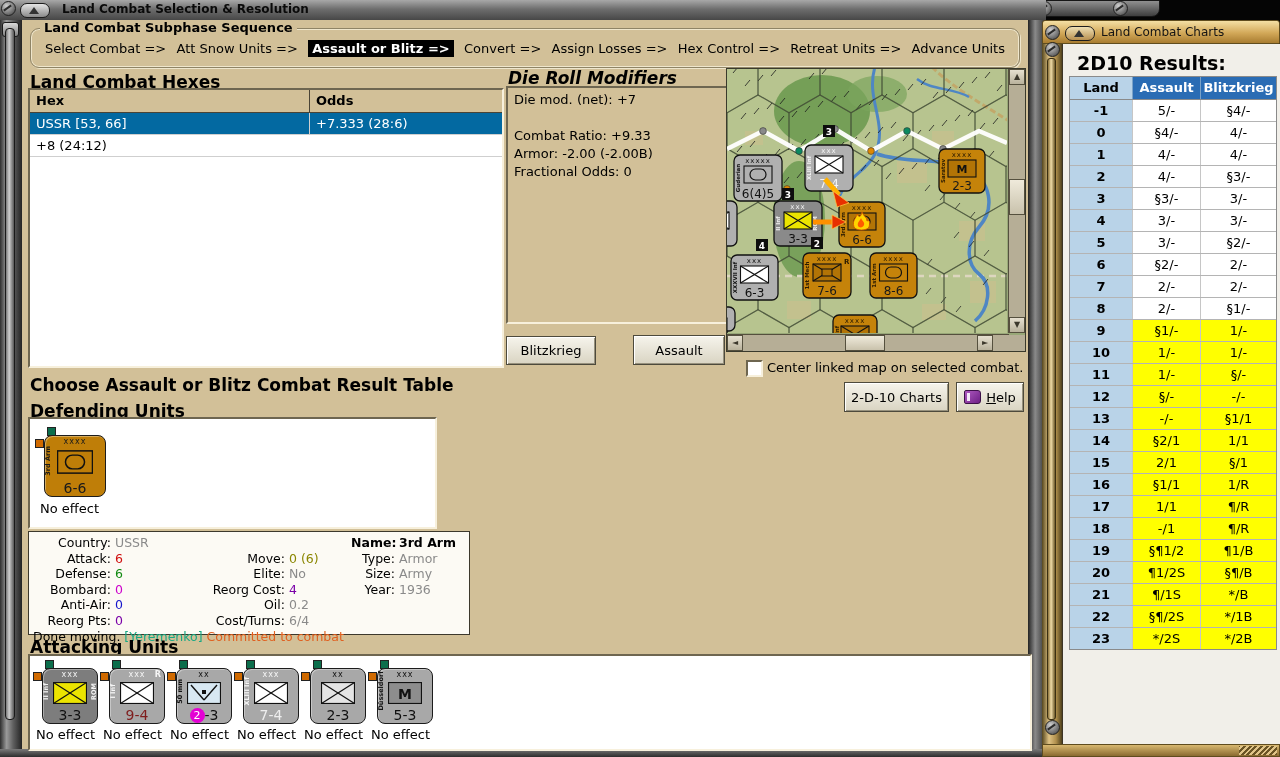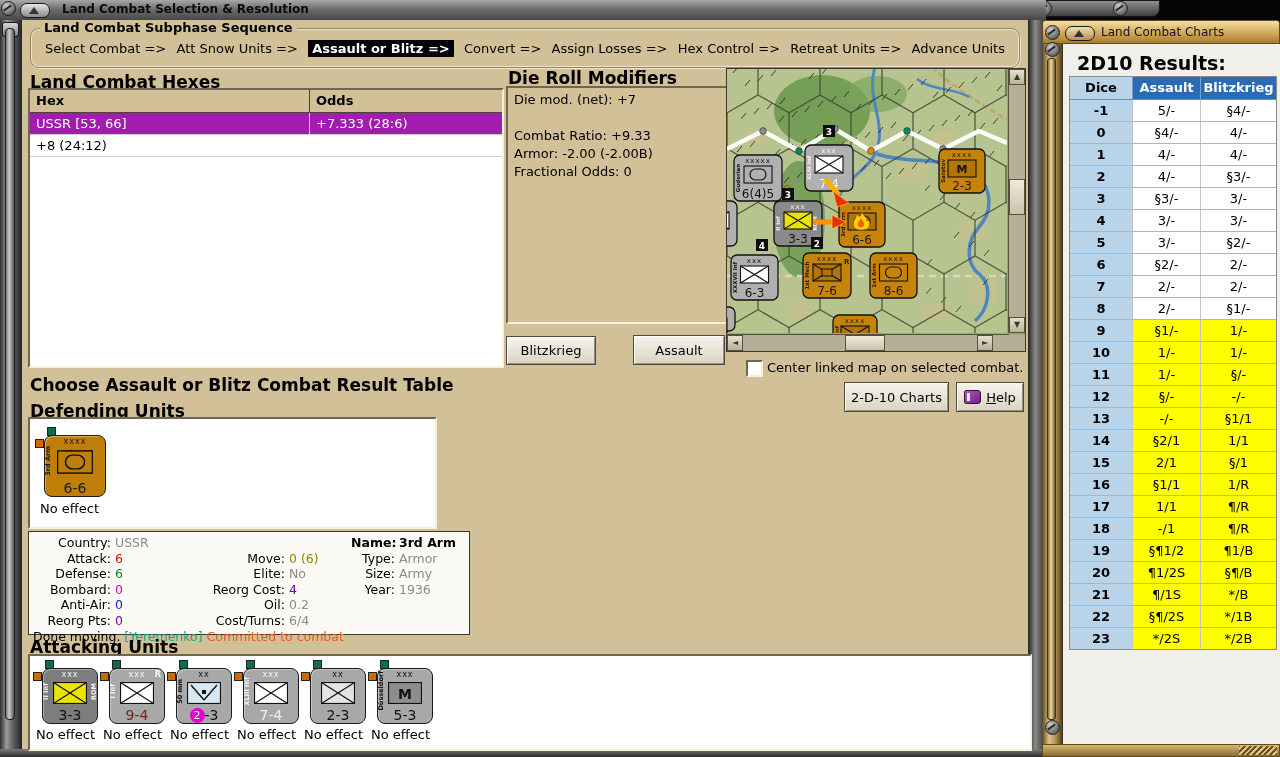--- a/index.html
+++ b/index.html
@@ -40,21 +40,21 @@
   
   .sunken{border:2px solid;border-color:#6e6650 #f7f0dc #f7f0dc #6e6650;}
   #hex-table{background:#fff;font-size:13px;}
   .hex-hdr{display:grid;grid-template-columns:280px 1fr;height:22px;line-height:22px;background:#d2c098;
            border-bottom:1px solid #4a4436;font-weight:bold;}
   .hex-hdr div{padding-left:6px;border-right:1px solid #4a4436;}
   .hex-hdr div:last-child{border-right:none;}
   .hex-row{display:grid;grid-template-columns:280px 1fr;height:21px;line-height:21px;border-bottom:1px solid #cfcfcf;}
   .hex-row div{padding-left:6px;border-right:1px solid #cfcfcf;}
   .hex-row div:last-child{border-right:none;}
-  .hex-row.selected{background:#a21caf;color:#fff;}
+  .hex-row.selected{background:#0369a1;color:#fff;}
   
   #mod-lines{padding:3px 6px;font-size:13px;line-height:18px;}
   
   #map-panel{background:#98a878;border:1px solid #3a3a2c;}
   .sb-v{position:absolute;top:0;right:0;width:16px;background:#b6ae96;border-left:1px solid #55503e;}
   .sb-h{position:absolute;left:0;bottom:0;height:16px;background:#b6ae96;border-top:1px solid #55503e;}
   .sb-btn{position:absolute;width:16px;height:16px;background:linear-gradient(#e6e0d0,#b9b29c);
           border:1px solid #55503e;box-sizing:border-box;font-size:8px;line-height:14px;text-align:center;color:#3c382c;}
   .sb-thumb{position:absolute;background:linear-gradient(#efeadb,#c9c2ac);border:1px solid #55503e;box-sizing:border-box;}
   .sb-corner{position:absolute;right:0;bottom:0;width:16px;height:16px;background:#b6ae96;}
@@ -175,21 +175,21 @@
             <div class="hex-row selected">
               <div>USSR [53, 66]</div>
               <div>+7.333 (28:6)</div>
             </div>
             <div class="hex-row">
               <div>+8 (24:12)</div>
             </div>
           </div>
       </div>
 
-      <div class="abs blabel" style="left:486px;top:48px;">Die Roll Modifiers</div>
+      <div class="abs blabel" style="left:486px;top:48px;font-style:italic;">Die Roll Modifiers</div>
       <div class="abs sunken" style="left:484px;top:66px;width:218px;height:234px;background:#d2c098;">
         <div id="mod-lines">
             <div>Die mod. (net): +7</div>
             <div>&nbsp;</div>
             <div>Combat Ratio: +9.33</div>
             <div>Armor: -2.00 (-2.00B)</div>
             <div>Fractional Odds: 0</div>
           </div>
       </div>
 
@@ -677,21 +677,21 @@
     </div>
     <div class="abs cw-left">
       <span class="screw" style="left:3px;top:-2px;"></span>
       <span class="bar"></span>
       <span class="screw" style="left:3px;top:676px;"></span>
     </div>
     <div class="abs cw-content">
       <div id="chart-heading">2D10 Results:</div>
       <div id="chart-table">
         <div class="ct-row ct-hdr">
-          <div class="h-dice">Dice</div>
+          <div class="h-dice">Land</div>
           <div class="h-blue">Assault</div>
           <div class="h-blue">Blitzkrieg</div>
         </div>
         <div id="chart-rows">
             <div class="ct-row">
               <div class="ct-dice">-1</div>
               <div class="ct-cell">5/-</div>
               <div class="ct-cell">§4/-</div>
             </div>
             <div class="ct-row">

